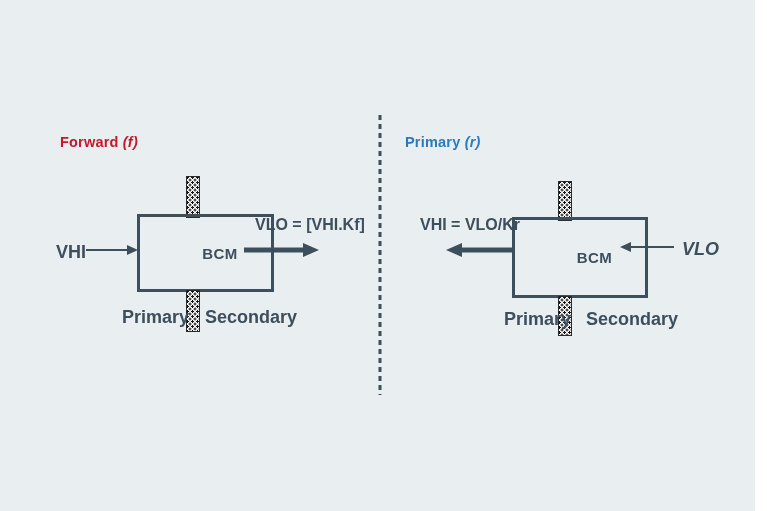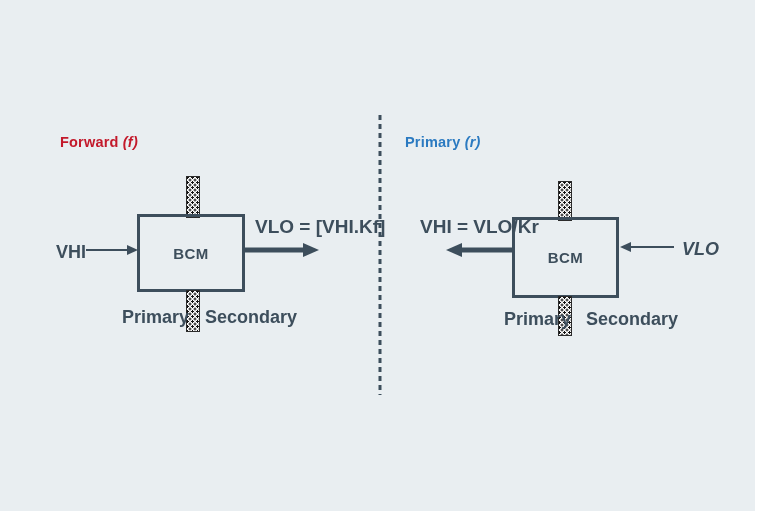--- a/index.html
+++ b/index.html
@@ -16,33 +16,34 @@
     white-space:nowrap;margin:0;
   }
   .title em{font-style:italic;}
   .title.red{color:#c3192b;}
   .title.blue{color:#2b7ac1;}
   .slate-text{color:#3d4e5c;font-weight:bold;white-space:nowrap;}
   .bcm-box{
     border:3px solid #3d4e5c;
     display:flex;align-items:center;justify-content:center;
     background:transparent;
+    padding-left:29px;
   }
   .bcm-label{color:#3d4e5c;font-weight:bold;font-size:15px;letter-spacing:.5px;}
   .stipple{
     width:12px;
     border:1px solid #2b2b2b;
     background:
       radial-gradient(circle,#141414 1.1px,transparent 1.35px),
       radial-gradient(circle,#141414 1.1px,transparent 1.35px),
       #fdfdfd;
     background-size:5px 5px,5px 5px;
     background-position:0.5px 0.5px,3px 3px;
   }
-  .eq-label{font-size:19px;}
+  .eq-label{font-size:16px;}
   .io-label{font-size:18px;}
   .winding-label{font-size:18px;}
   svg{display:block;}
 </style>
 </head>
 <body>
 
 <div class="canvas">
 
   <h2 class="abs title red" style="left:60px;top:134px;"><span>Forward</span>&nbsp;<em>(f)</em></h2>

